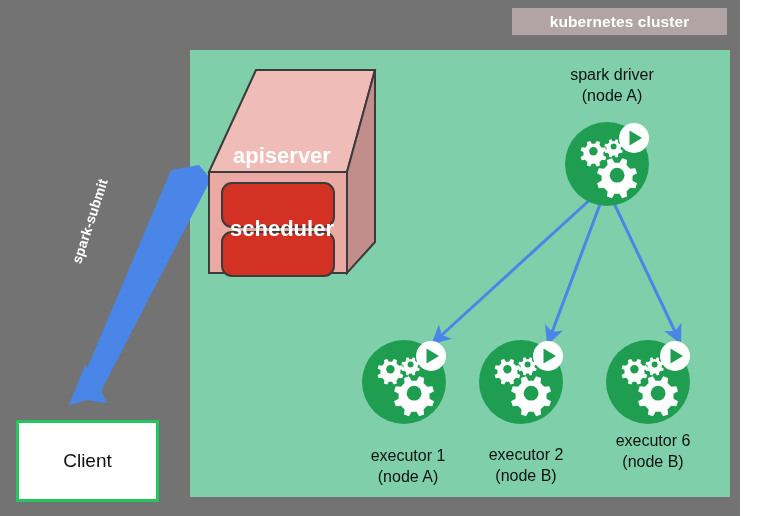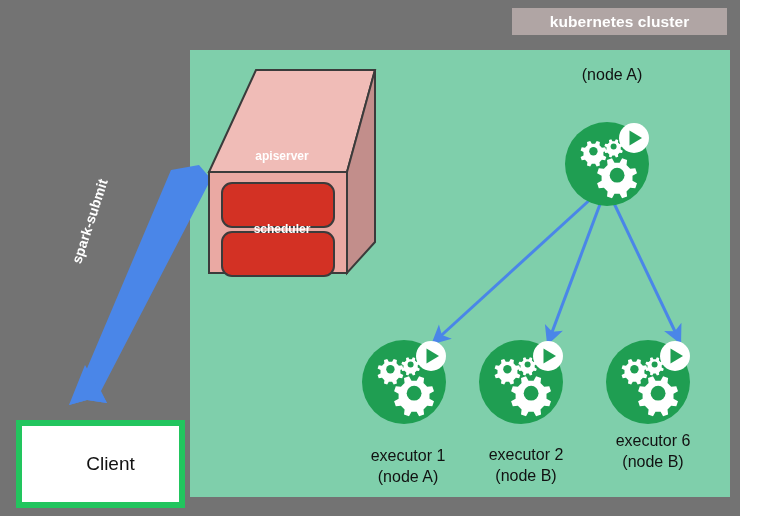--- a/index.html
+++ b/index.html
@@ -47,27 +47,26 @@
   }
 
   
   .client-box {
     position: absolute;
     left: 16px;
     top: 420px;
     width: 137px;
     height: 76px;
     background: #ffffff;
-    border: 6px solid #22c55e;
+    border: 3px solid #22c55e;
     display: flex;
     align-items: center;
     justify-content: center;
     color: #111111;
     font-size: 19px;
-    padding-left: 20px;
   }
 
   
   .spark-submit-wrap {
     position: absolute;
     left: 55px;
     top: 160px;
     width: 170px;
     height: 250px;
     pointer-events: none;
@@ -88,21 +87,21 @@
   .cube {
     position: absolute;
     left: 200px;
     top: 60px;
     width: 180px;
     height: 225px;
   }
   .cube-label {
     position: absolute;
     color: #ffffff;
-    font-size: 12px;
+    font-size: 22px;
     font-weight: bold;
     display: flex;
     align-items: center;
     justify-content: center;
     width: 118px;
     height: 50px;
     pointer-events: none;
   }
   .cube-label.apiserver { left: 223px; top: 131px; }
   .cube-label.scheduler { left: 223px; top: 204px; }
@@ -199,20 +198,21 @@
       <path d="M44,48 l5,-1.7 2.5,4.5 5.1,0 2.5,-4.5 5,1.7 -0.6,5.1 3.7,3.7 5.1,-0.6 1.7,5 -4.5,2.5 0,5.1 4.5,2.5 -1.7,5 -5.1,-0.6 -3.7,3.7 0.6,5.1 -5,1.7 -2.5,-4.5 -5.1,0 -2.5,4.5 -5,-1.7 0.6,-5.1 -3.7,-3.7 -5.1,0.6 -1.7,-5 4.5,-2.5 0,-5.1 -4.5,-2.5 1.7,-5 5.1,0.6 3.7,-3.7 z"></path>
       <circle cx="54.1" cy="63.2" r="7.4" fill="#1f9e52"></circle>
     </g>
 
     <g>
       <circle cx="71" cy="26" r="15" fill="#ffffff"></circle>
       <polygon points="66.5,18.5 79,26 66.5,33.5" fill="#1f9e52"></polygon>
     </g>
   </svg>
   <div class="node-caption" style="left:536px; top:64px; width:152px;">
+    <div>spark driver</div>
     <div>(node A)</div>
   </div>
 
   <svg class="node" style="left:360px; top:330px;" viewBox="0 0 96 96" width="96" height="96">
     <circle cx="44" cy="52" r="42" fill="#1f9e52"></circle>
     <g fill="#ffffff">
       <path d="M24,30 l3.2,-1.1 1.6,2.9 3.3,0 1.6,-2.9 3.2,1.1 -0.4,3.3 2.4,2.4 3.3,-0.4 1.1,3.2 -2.9,1.6 0,3.3 2.9,1.6 -1.1,3.2 -3.3,-0.4 -2.4,2.4 0.4,3.3 -3.2,1.1 -1.6,-2.9 -3.3,0 -1.6,2.9 -3.2,-1.1 0.4,-3.3 -2.4,-2.4 -3.3,0.4 -1.1,-3.2 2.9,-1.6 0,-3.3 -2.9,-1.6 1.1,-3.2 3.3,0.4 2.4,-2.4 z"></path>
       <circle cx="30.4" cy="39.2" r="4.2" fill="#1f9e52"></circle>
     </g>
     <g fill="#ffffff">

